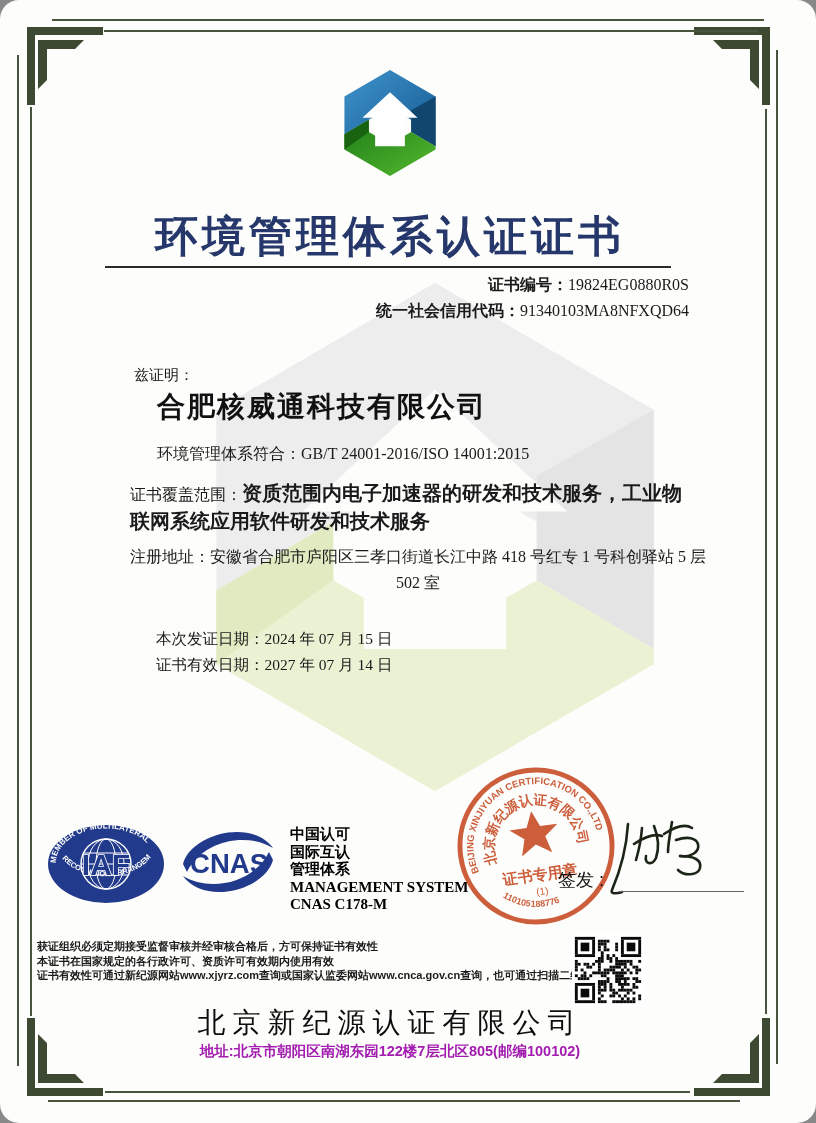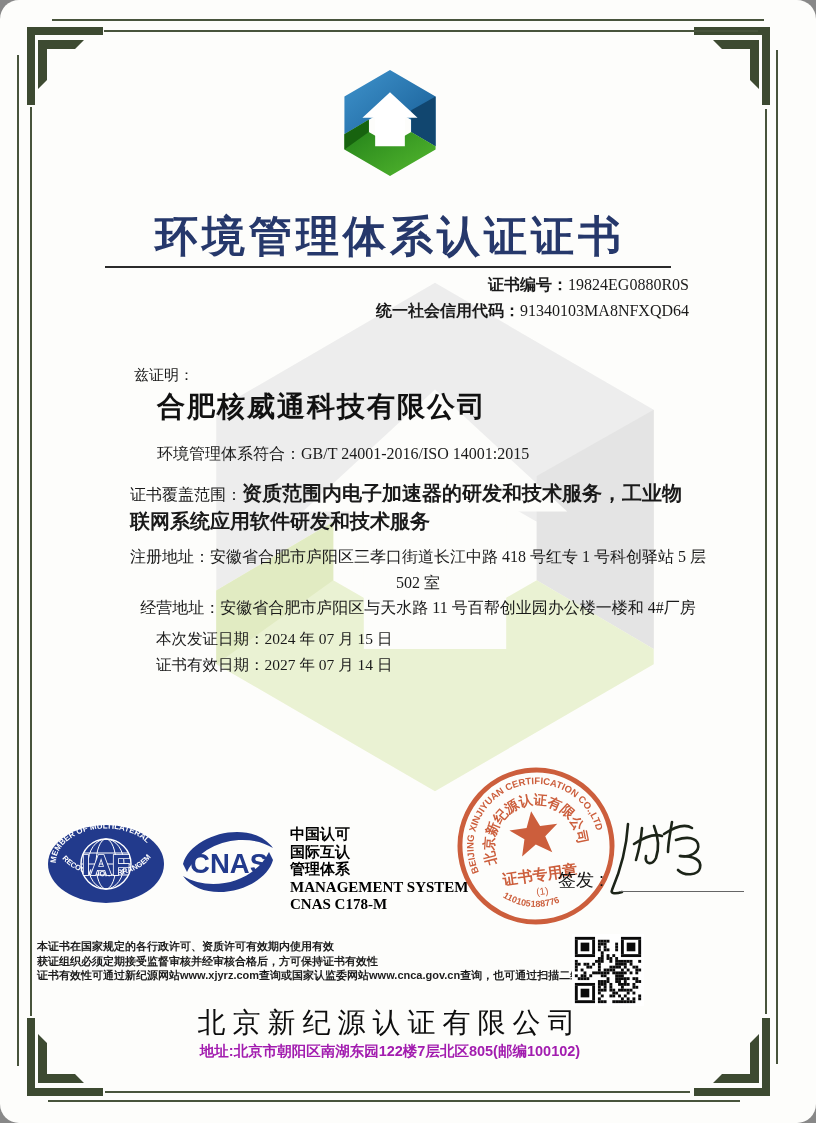--- a/index.html
+++ b/index.html
@@ -127,23 +127,20 @@
   <div class="abs z2 company">合肥核威通科技有限公司</div>
   <div class="abs z2 standard">
     <span>环境管理体系符合：</span><span>GB/T 24001-2016/ISO 14001:2015</span>
   </div>
   <div class="abs z2 scope">
     <span>证书覆盖范围：</span><span class="scope-text">资质范围内电子加速器的研发和技术服务，工业物联网系统应用软件研发和技术服务</span>
   </div>
   <div class="abs z2 addr">
     <div>
       <span>注册地址：</span><span>安徽省合肥市庐阳区三孝口街道长江中路 418 号红专 1 号科创驿站 5 层 502 室</span>
-    </div>
-    <div>
-      <span>经营地址：</span><span>安徽省合肥市庐阳区与天水路 11 号百帮创业园办公楼一楼和 4#厂房</span>
     </div>
   </div>
   <div class="abs z2 dates">
     <div>
       <span>本次发证日期：</span><span>2024 年 07 月 15 日</span>
     </div>
     <div>
       <span>证书有效日期：</span><span>2027 年 07 月 14 日</span>
     </div>
   </div>
@@ -215,22 +212,22 @@
       <path d="M74,16 C72,28 70,38 70,46"></path>
       <path d="M66,28 C78,20 88,18 94,22"></path>
       <path d="M78,34 C90,30 98,32 100,38 C102,46 92,52 82,50"></path>
       <path d="M82,50 C96,50 104,54 102,62 C100,70 86,70 80,64"></path>
     </g>
   </svg>
   <div class="sign-label">签发 :</div>
   <div class="sign-line"></div>
 
   <div class="notes">
+    <div>获证组织必须定期接受监督审核并经审核合格后，方可保持证书有效性</div>
     <div>本证书在国家规定的各行政许可、资质许可有效期内使用有效</div>
-    <div>获证组织必须定期接受监督审核并经审核合格后，方可保持证书有效性</div>
     <div>证书有效性可通过新纪源网站www.xjyrz.com查询或国家认监委网站www.cnca.gov.cn查询，也可通过扫描二维码查询</div>
   </div>
 
   <svg class="qr" viewBox="0 0 25 25">
     <rect x="0" y="0" width="25" height="25" fill="#fff"></rect>
     <g id="qr-mods" fill="#0a0a0a">
         <rect x="1" y="1" width="7" height="1"></rect>
         <rect x="1" y="7" width="7" height="1"></rect>
         <rect x="1" y="2" width="1" height="5"></rect>
         <rect x="7" y="2" width="1" height="5"></rect>

